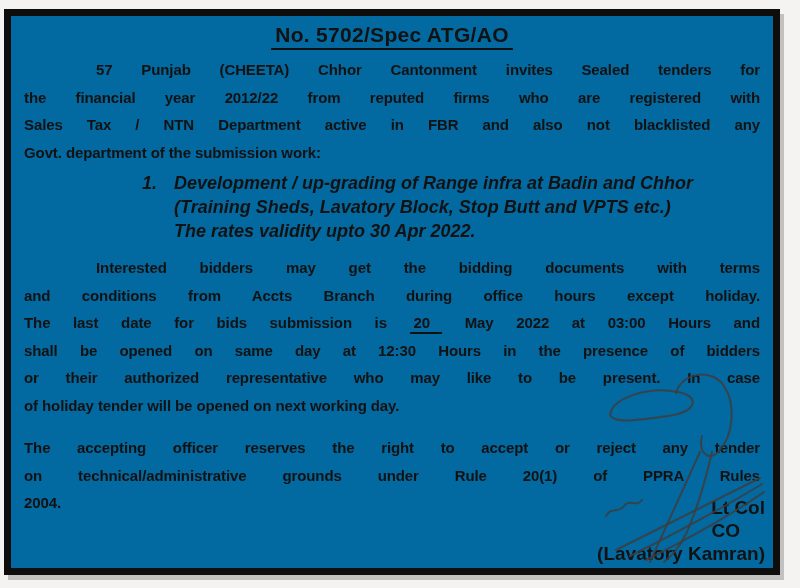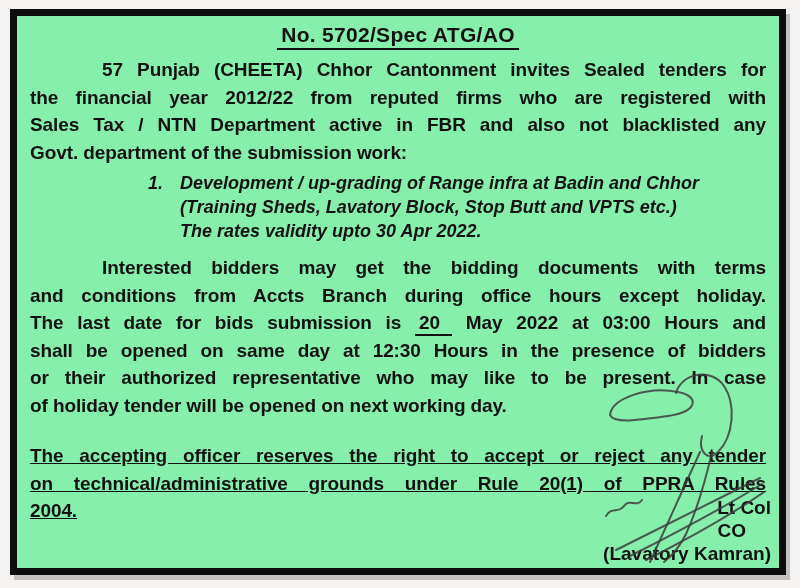--- a/index.html
+++ b/index.html
@@ -9,46 +9,46 @@
     font-family: "Liberation Sans", sans-serif;
     color: #121212;
   }
   .page {
     position: relative;
     width: 800px;
     height: 588px;
   }
   .frame {
     position: absolute;
-    left: 10px; top: 9px;
+    left: 4px; top: 9px;
     width: 776px; height: 566px;
     border: 7px solid #0d0d0d;
-    background: #86efac;
+    background: #0369a1;
     box-shadow: 4px 5px 0 #c2c1bf;
     padding: 5px 13px 4px 13px;
     overflow: hidden;
   }
   .title {
     text-align: center;
     font-size: 21px;
     font-weight: bold;
     letter-spacing: 0.3px;
     margin-top: 2px;
   }
   .title .u-span {
     border-bottom: 2.5px solid #111;
     padding: 0 4px 2px 4px;
   }
-  .p { font-weight: bold; font-size: 19px; letter-spacing: -0.1px; }
+  .p { font-weight: bold; font-size: 15px; letter-spacing: -0.1px; }
   .jl { text-align: justify; text-align-last: justify; line-height: 27.5px; white-space: normal; }
   .jl-end { text-align: left; line-height: 27.5px; }
   .indent { text-indent: 72px; }
   .p1 { margin-top: 9px; }
   .p2 { margin-top: 11px; }
-  .p3 { margin-top: 23px; text-decoration: underline; }
+  .p3 { margin-top: 15px; }
   .u20 {
     border-bottom: 2px solid #111;
     padding: 0 12px 1px 4px;
   }
   .list {
     display: flex;
     margin: 5px 0 0 118px;
     font-style: italic;
     font-weight: bold;
     font-size: 18px;

